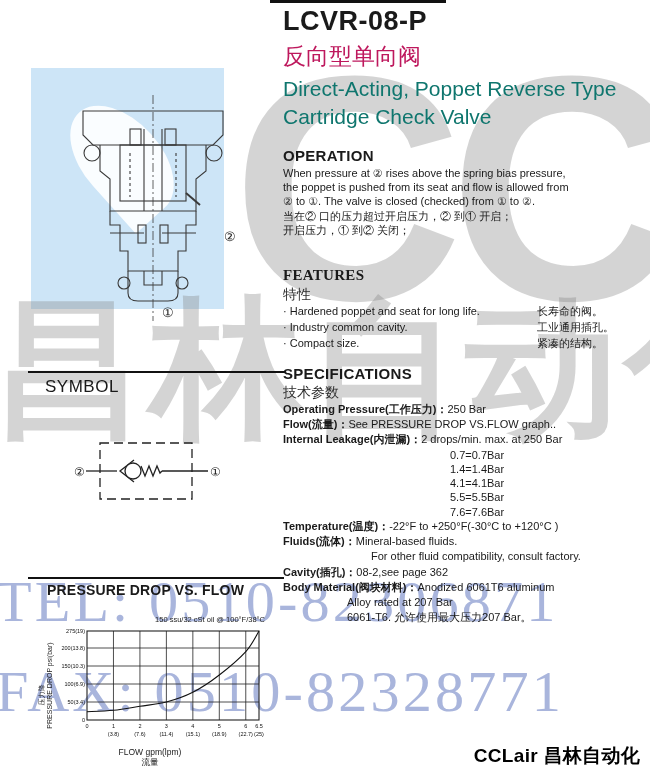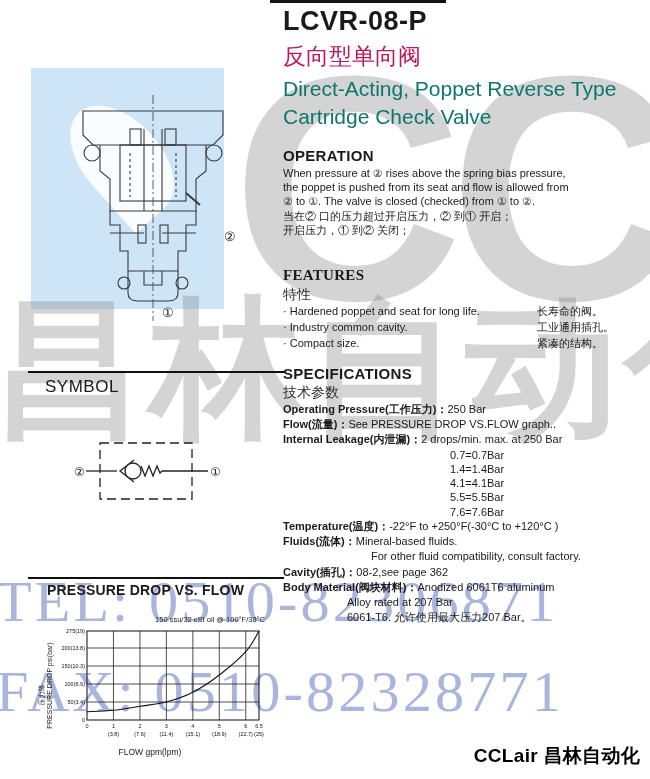--- a/index.html
+++ b/index.html
@@ -238,16 +238,17 @@
           <text x="166.30769230769232" y="104" font-size="5.5" text-anchor="middle" fill="#111">5</text>
           <text x="166.30769230769232" y="112" font-size="5.5" text-anchor="middle" fill="#111">(18.9)</text>
           <text x="192.76923076923077" y="104" font-size="5.5" text-anchor="middle" fill="#111">6</text>
           <text x="192.76923076923077" y="112" font-size="5.5" text-anchor="middle" fill="#111">(22.7)</text>
           <text x="206" y="104" font-size="5.5" text-anchor="middle" fill="#111">6.5</text>
           <text x="206" y="112" font-size="5.5" text-anchor="middle" fill="#111">(25)</text>
           <path d="M34,87.72 C38.4,87.5 51.6,87.2 60.5,86.3 C69.3,85.4 78.1,83.7 86.9,82.3 C95.7,80.9 104.6,80.3 113.4,78.0 C122.2,75.7 131.0,72.8 139.8,68.3 C148.7,63.8 157.5,57.8 166.3,51.0 C175.1,44.2 186.2,34.9 192.8,27.6 C199.4,20.3 203.8,10.4 206.0,7.0" fill="none" stroke="#111" stroke-width="1.1"></path>
         </svg>
     </div>
     <div class="xlab">FLOW   gpm(lpm)</div>
+    <div class="xlab-zh">流量</div>
 
     <div class="footer-brand">CCLair 昌林自动化</div>
   </div>
 </div>
 
 </body></html>

